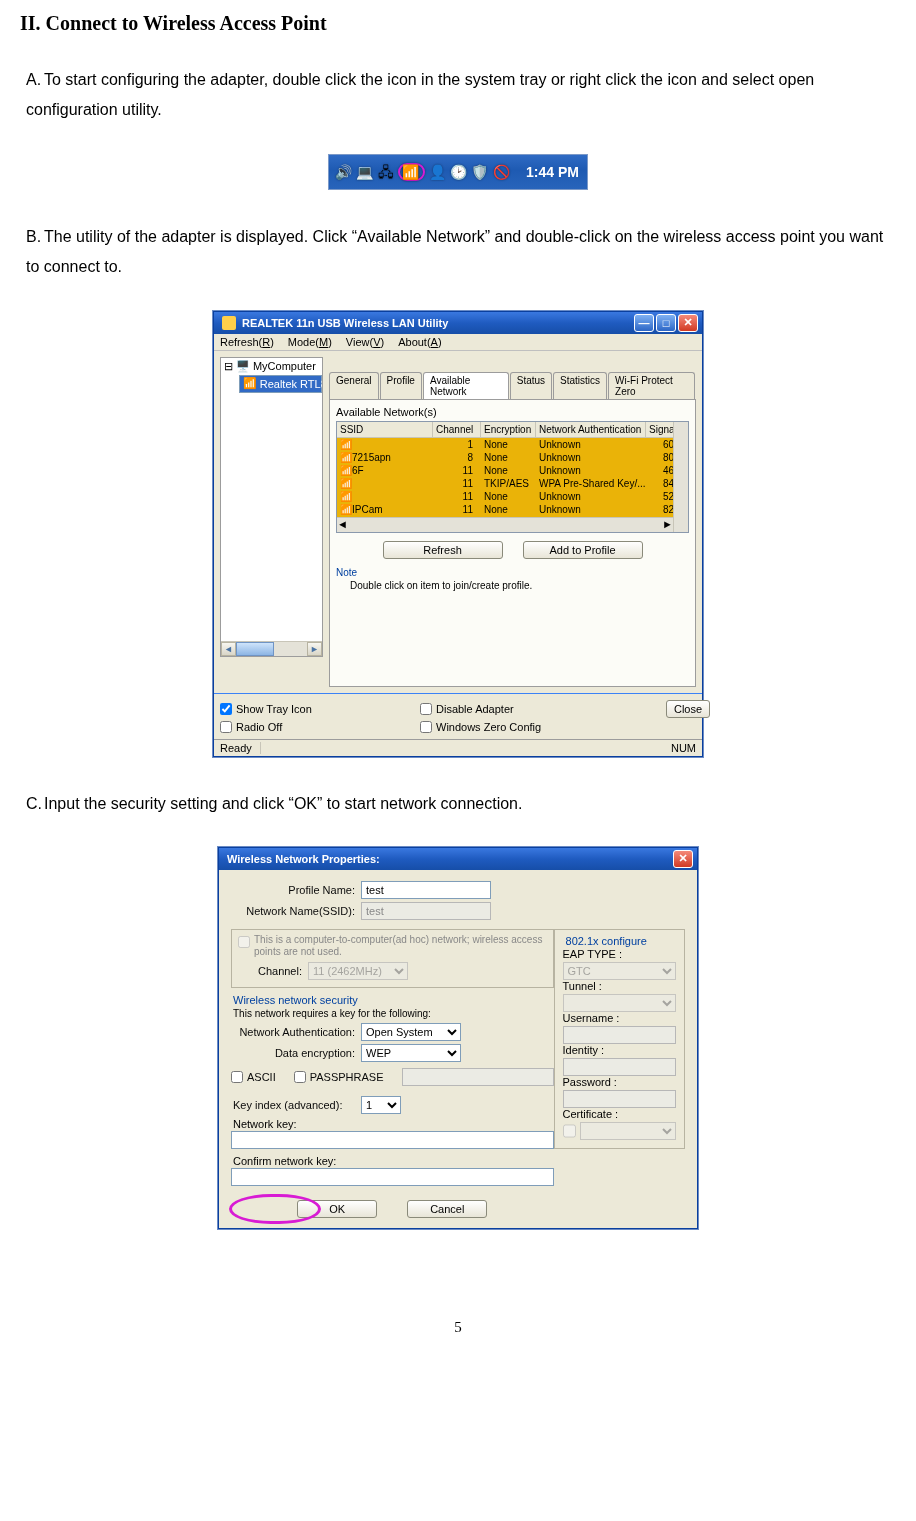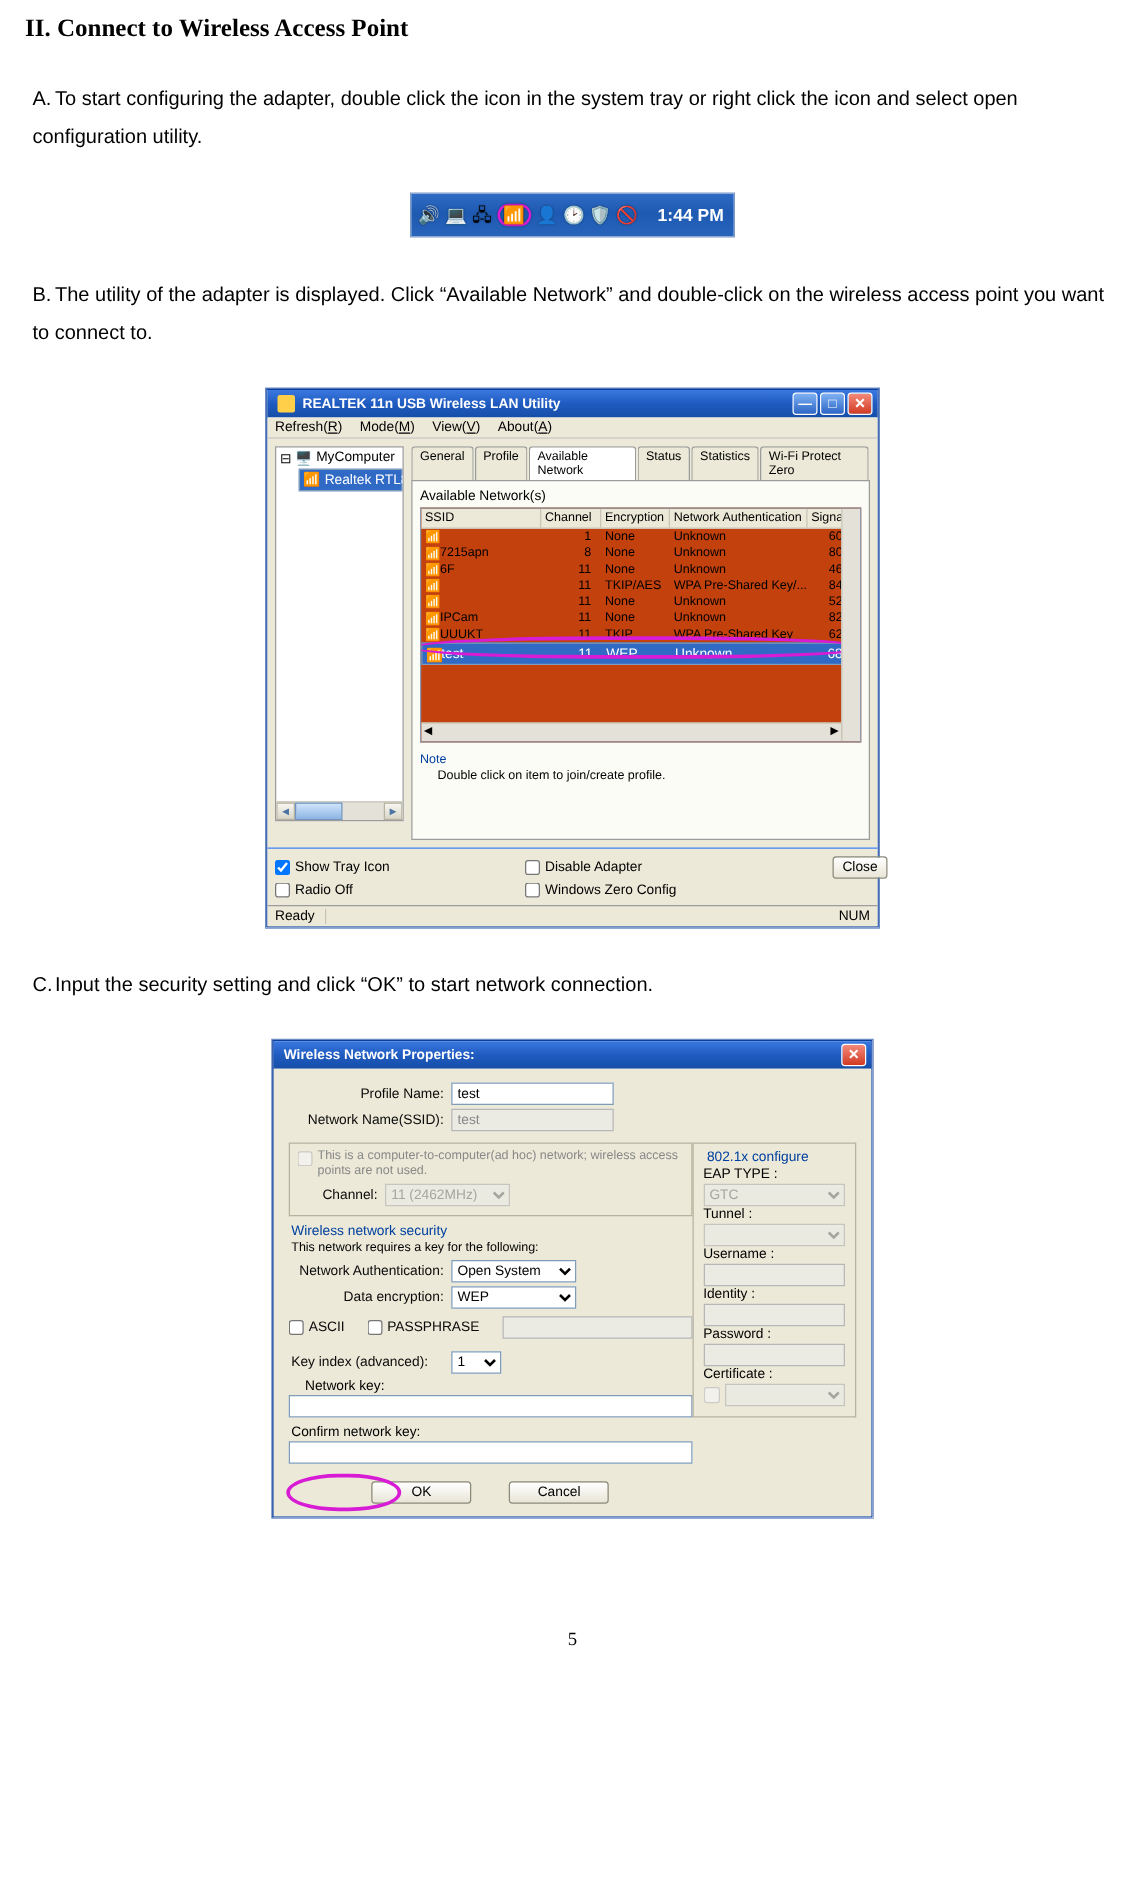--- a/index.html
+++ b/index.html
@@ -117,33 +117,33 @@
   }
   .tree-pane .tn { display:flex; align-items:center; gap:3px; padding:2px 3px; white-space:nowrap;}
   .tree-pane .tn.sel { background:#316ac5; color:#fff;}
   .tree-pane .sb-h {
     position:absolute; bottom:0; left:0; right:0; height:15px; background:#e4e2d8; border-top:1px solid #c8c5b8; display:flex;
   }
   .sb-h .arrow{width:15px;background:linear-gradient(180deg,#f7f6f0,#d9d6c8);border:1px solid #b7b3a1;display:flex;align-items:center;justify-content:center;font-size:9px;color:#4a73a3;}
   .sb-h .thumb{width:38px;background:linear-gradient(180deg,#cfe4fb,#8db5e4);border:1px solid #6f94c5;}
 
   .main-pane { flex:1; margin:6px 6px 6px 0; }
-  .tabs { display:flex; }
+  .tabs { display:flex;margin-top:15px; }
   .tab {
     border:1px solid #9c9c9c; border-bottom:none;
     padding:2px 6px; background:#ece9d8; border-radius:3px 3px 0 0;
     margin-right:1px; font-size:10px;
   }
   .tab.active { background:#fff; position:relative; z-index:2; }
   .tab-content {
     border:1px solid #9c9c9c; background:#fcfcf7; padding:6px; height:288px; position:relative;
   }
   .av-label { font-size:11px; margin-bottom:3px; }
   .net-list {
-    border:1px solid #8a99ad; background:#c2410c; height:188px; position:relative; overflow:hidden;
+    border:1px solid #8a99ad; background:#eab308; height:112px; position:relative; overflow:hidden;
   }
   .net-h, .net-row {
     display:grid;
     grid-template-columns: 96px 48px 55px 110px 40px;
     font-size:10px;
     align-items:center;
   }
   .net-h { background:#ece9d8; border-bottom:1px solid #c8c5b8;}
   .net-h div{ border-right:1px solid #c8c5b8; padding:2px 3px; }
   .net-row div{ padding:1px 3px; white-space:nowrap; overflow:hidden; }
@@ -367,20 +367,24 @@
                 </div>
               </div>
             <div class="row-circle" style="left:-8px; top:102px; width:366px; height:18px;"></div>
             <div class="net-sb-h">
               <div class="arrow">◄</div>
               <div style="flex:1"></div>
               <div class="arrow">►</div>
             </div>
             <div class="net-sb-v"></div>
           </div>
+          <div class="btn-row">
+            <div class="xp-btn">Refresh</div>
+            <div class="xp-btn">Add to Profile</div>
+          </div>
           <div class="note-box">
             <div class="note-t">Note</div>
             <div style="padding-left:14px">Double click on item to join/create profile.</div>
           </div>
         </div>
       </div>
     </div>
     <div class="bottom-opts">
       <label class="chk">
           <input type="checkbox" checked="" style="">
@@ -467,21 +471,21 @@
               </label>
             <input class="inp dis" disabled="" style="flex: 1 1 0%;">
           </div>
 
           <div class="form-row" style="margin-top:10px">
             <label style="width:130px;text-align:left;padding-left:2px">Key index (advanced):</label>
             <select class="sel" style="width:40px">
               <option>1</option>
             </select>
           </div>
-          <div style="font-size:11px;margin:4px 0 1px 13px">Network key:</div>
+          <div style="font-size:11px;margin:4px 0 1px 2px">Network key:</div>
           <input class="inp" style="width: 100%;">
           <div style="font-size:11px;margin:6px 0 1px 2px">Confirm network key:</div>
           <input class="inp" style="width: 100%;">
 
           <div style="position:relative;display:flex;gap:30px;justify-content:center;margin-top:14px">
             <div class="xp-btn" style="width:80px">OK</div>
             <div class="xp-btn" style="width:80px">Cancel</div>
             <div class="ok-circle" style="left:-2px;top:-6px;width:92px;height:30px"></div>
           </div>
         </div>

